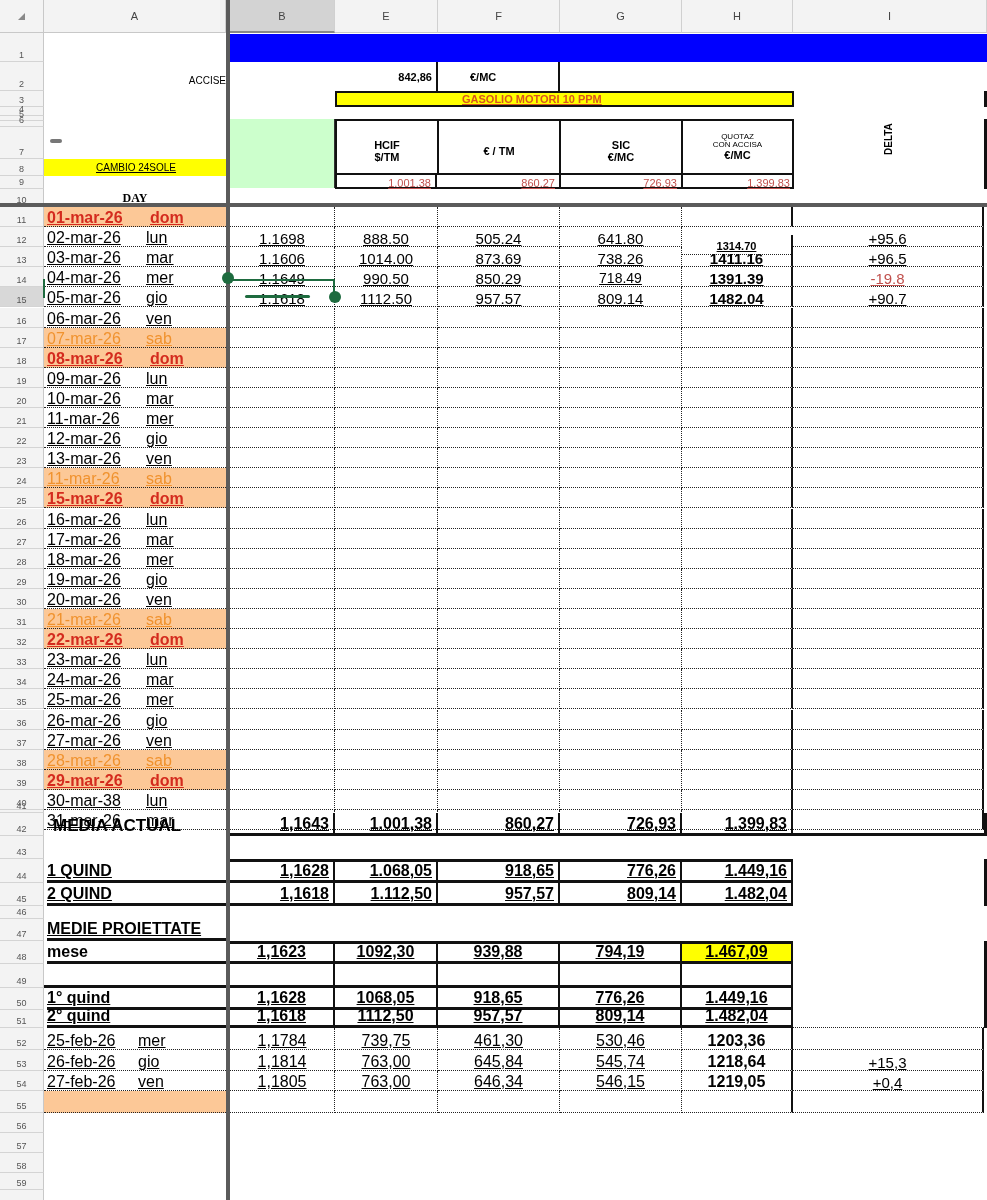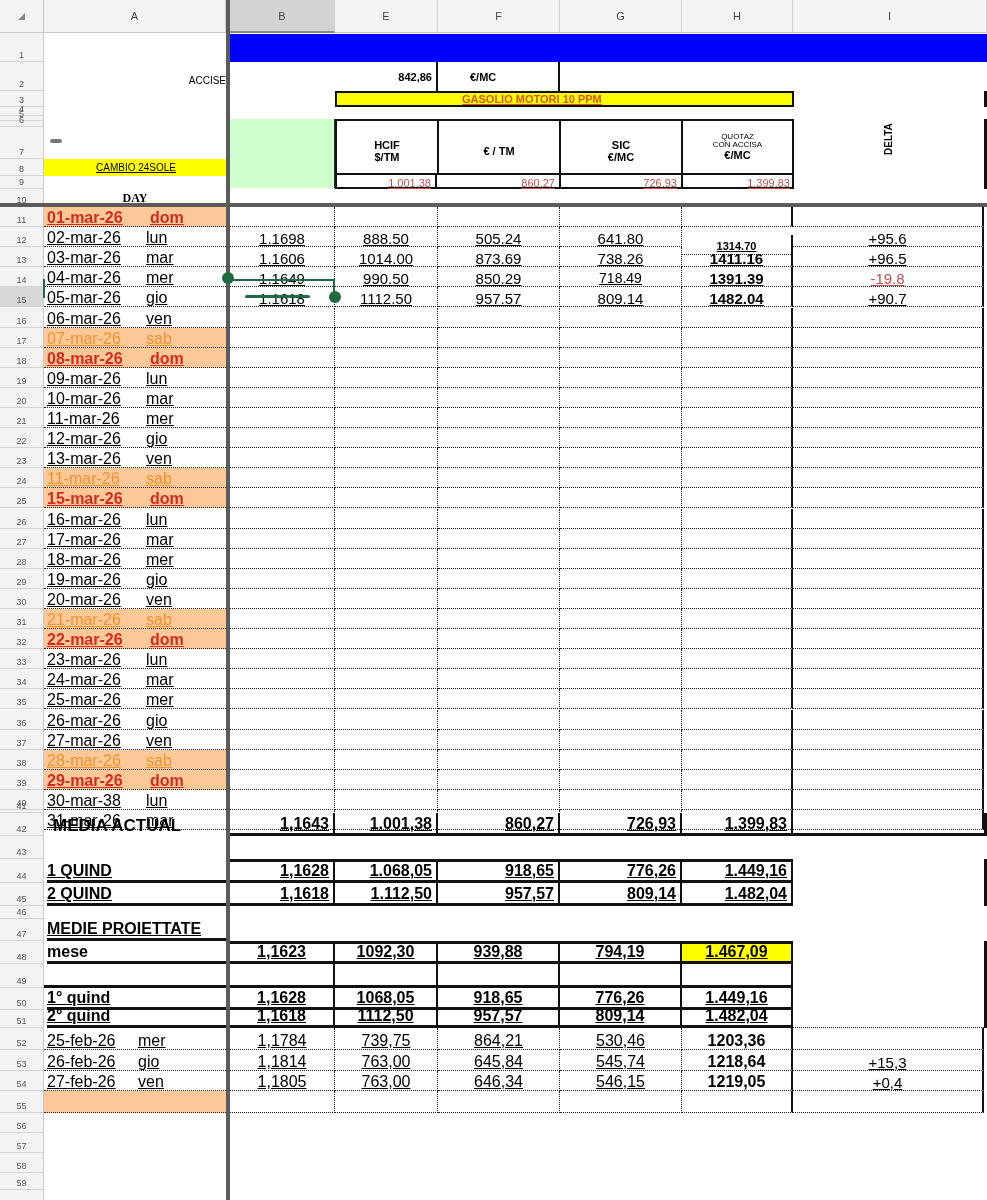--- a/index.html
+++ b/index.html
@@ -961,21 +961,21 @@
         <span class="abs u" style="left:3px;bottom:0;">25-feb-26</span>
         <span class="abs u" style="left:94px;bottom:0;">mer</span>
       </div>
       <div class="abs cell c dot vdot" style="left:230px;top:0;width:105px;height:22px;font-size:16px;line-height:16px;">
         <span class="u">1,1784</span>
       </div>
       <div class="abs cell c dot vdot" style="left:335px;top:0;width:103px;height:22px;font-size:16px;line-height:16px;">
         <span class="u">739,75</span>
       </div>
       <div class="abs cell c dot vdot" style="left:438px;top:0;width:122px;height:22px;font-size:16px;line-height:16px;">
-        <span class="u">864,21</span>
+        <span class="u">461,30</span>
       </div>
       <div class="abs cell c dot vdot" style="left:560px;top:0;width:122px;height:22px;font-size:16px;line-height:16px;">
         <span class="u">530,46</span>
       </div>
       <div class="abs cell c dot b" style="left:682px;top:0;width:111px;height:22px;font-size:16px;line-height:16px;border-right:2px solid #111;">
         <span>1203,36</span>
       </div>
       <div class="abs cell c dot" style="left:793px;top:0;width:191px;height:22px;font-size:15px;line-height:15px;border-right:2px solid #111;">
         <span class="u"></span>
       </div>

